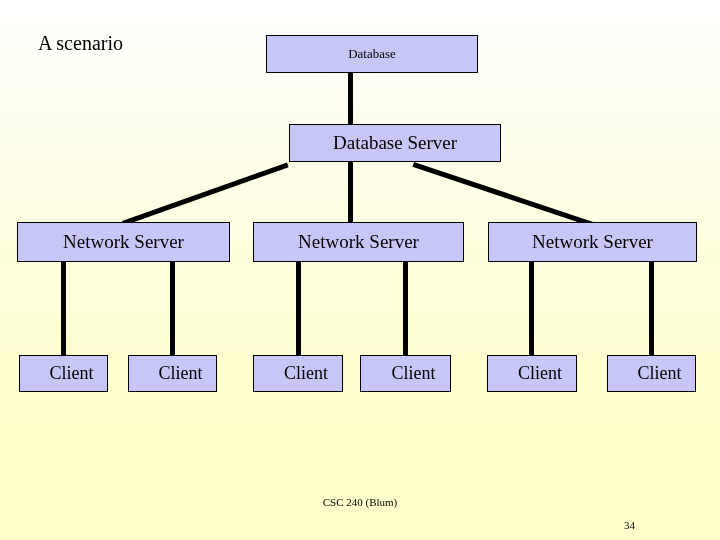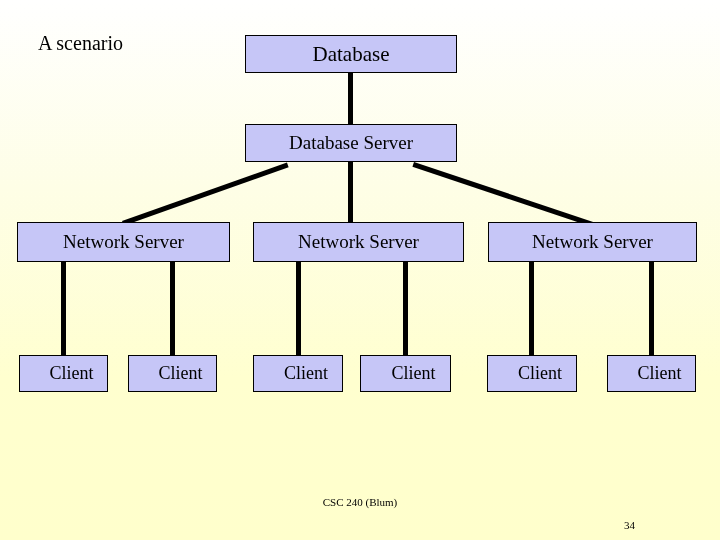--- a/index.html
+++ b/index.html
@@ -41,22 +41,22 @@
     background: #c6c6f7;
     border: 1.5px solid #000000;
     color: #000000;
     display: flex;
     align-items: center;
     justify-content: center;
     text-align: center;
     white-space: nowrap;
     overflow: hidden;
   }
-  .node.tier-db    { font-size: 21px; }
-  .node.tier-dbs   { font-size: 19px; }
+  .node.tier-db    { font-size: 13px; margin-left: 21px; }
+  .node.tier-dbs   { font-size: 19px; margin-left: 44px; }
   .node.tier-ns    { font-size: 19px; align-items: center; }
   .node.tier-cl    { font-size: 18px; padding-left: 16px; }
 
   
   .conn-v {
     position: absolute;
     width: 5px;
     background: #000000;
   }
   .conn-d {

